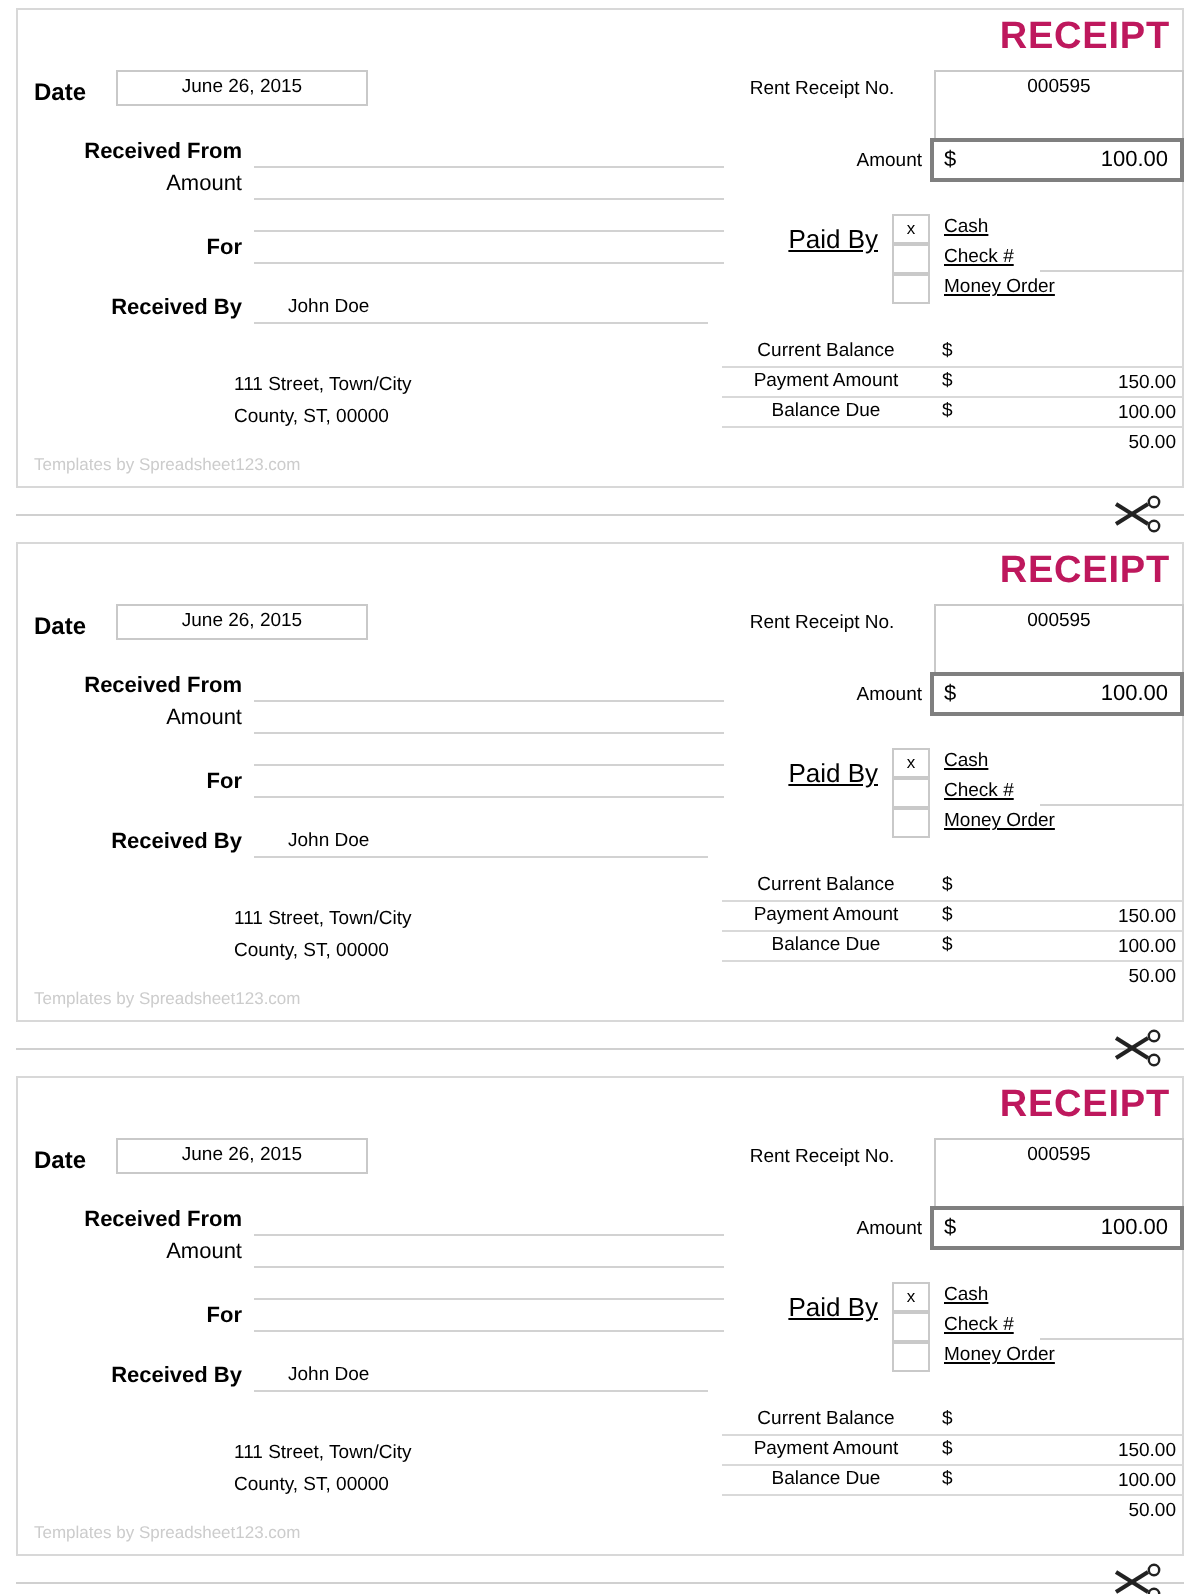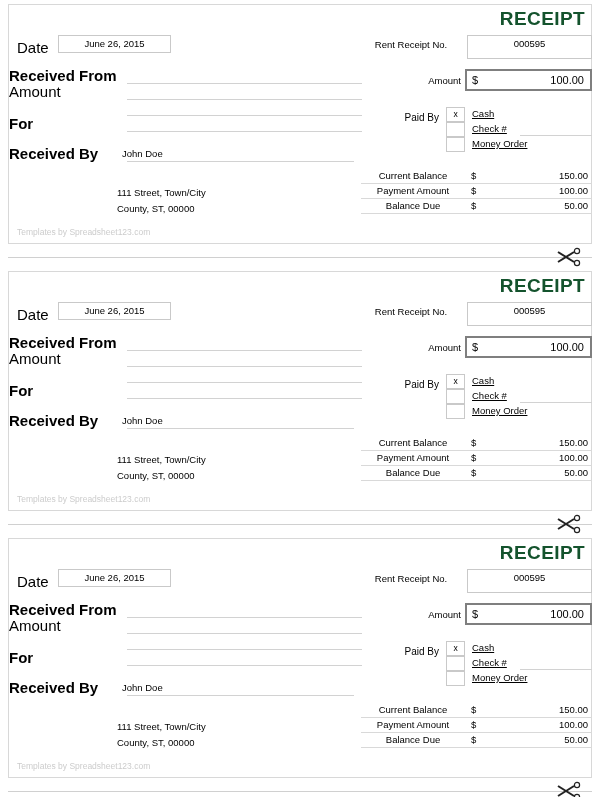--- a/index.html
+++ b/index.html
@@ -32,65 +32,65 @@
   }
 
   
   .receipt-title {
     position: absolute;
     top: 4px;
     right: 6px;
     font-size: 19px;
     font-weight: bold;
     letter-spacing: 0.4px;
-    color: #14532d;
+    color: #be185d;
     line-height: 1;
     font-family: "Liberation Sans", sans-serif;
   }
 
   
   .top-row {
     position: absolute;
     top: 30px;
     left: 0;
     width: 100%;
     height: 20px;
   }
   .date-label {
     position: absolute;
     left: 8px;
     top: 4px;
-    font-weight: normal;
-    font-size: 15px;
+    font-weight: bold;
+    font-size: 12px;
   }
   .date-box {
     position: absolute;
     left: 49px;
     top: 0px;
-    width: 113px;
+    width: 126px;
     height: 18px;
     border: 1px solid #c9c9c9;
     text-align: center;
     line-height: 16px;
     font-size: 9.5px;
   }
   .rentno-label {
     position: absolute;
     left: 352px;
     top: 4px;
     width: 100px;
     text-align: center;
     font-size: 9.5px;
   }
   .rentno-box {
     position: absolute;
     left: 458px;
     top: 0px;
     width: 125px;
-    height: 24px;
+    height: 35px;
     border: 1px solid #c9c9c9;
     text-align: center;
     line-height: 16px;
     font-size: 9.5px;
   }
 
   
   .left-block {
     position: absolute;
     left: 0;
@@ -99,37 +99,37 @@
   }
   .field-row {
     position: relative;
     height: 16px;
   }
   .field-label {
     position: absolute;
     left: 0;
     top: 0;
     width: 112px;
-    text-align: left;
-    font-size: 15px;
+    text-align: right;
+    font-size: 11px;
     line-height: 14px;
   }
   .field-label.bold { font-weight: bold; }
   .field-line {
     position: absolute;
     left: 118px;
     top: 14px;
     width: 235px;
     border-bottom: 1px solid #d2d2d2;
     height: 0;
   }
   .field-line.short { width: 227px; }
   .field-value {
     position: absolute;
-    left: 113px;
+    left: 135px;
     top: 0;
     font-size: 9.5px;
     line-height: 14px;
   }
 
   .addr-block {
     position: absolute;
     left: 108px;
     top: 180px;
     font-size: 9.5px;
@@ -166,21 +166,22 @@
     top: 3px;
     font-size: 11px;
   }
 
   .paidby-label {
     position: absolute;
     left: 368px;
     top: 107px;
     width: 62px;
     text-align: right;
-    font-size: 10px;
+    font-size: 13px;
+    text-decoration: underline;
   }
   .paid-options {
     position: absolute;
     left: 437px;
     top: 102px;
   }
   .paid-opt {
     position: relative;
     height: 15px;
   }
@@ -236,21 +237,21 @@
   .bal-cur {
     position: absolute;
     left: 110px;
     top: 0;
     font-size: 9.5px;
     line-height: 14px;
   }
   .bal-val {
     position: absolute;
     right: 4px;
-    top: 0;
+    top: 16px;
     font-size: 9.5px;
     line-height: 14px;
   }
 
   
   .card-footer {
     position: absolute;
     left: 8px;
     bottom: 6px;
     font-size: 8.5px;

